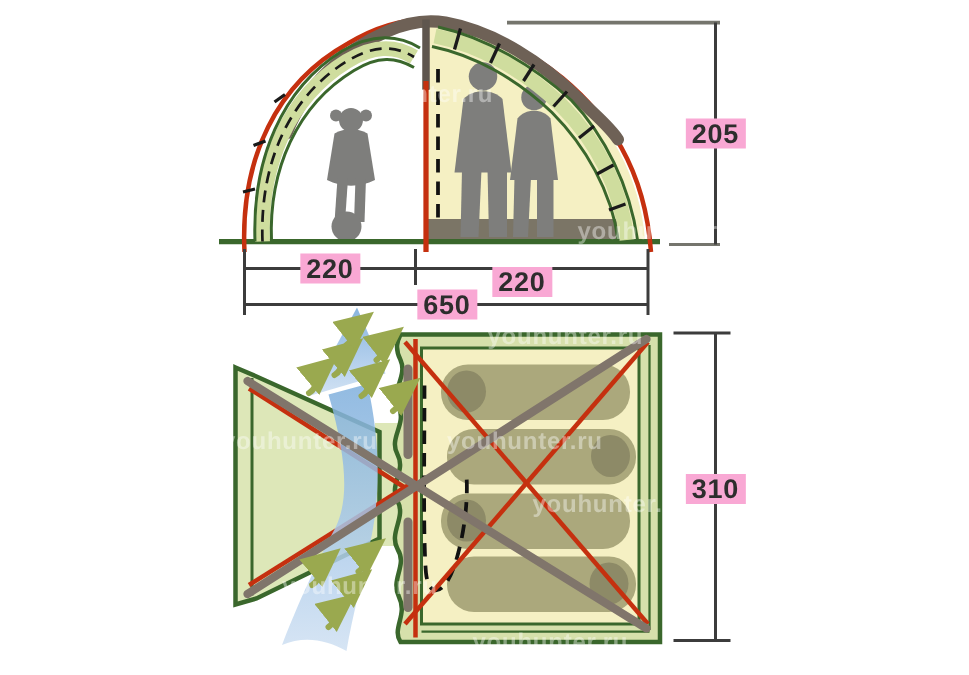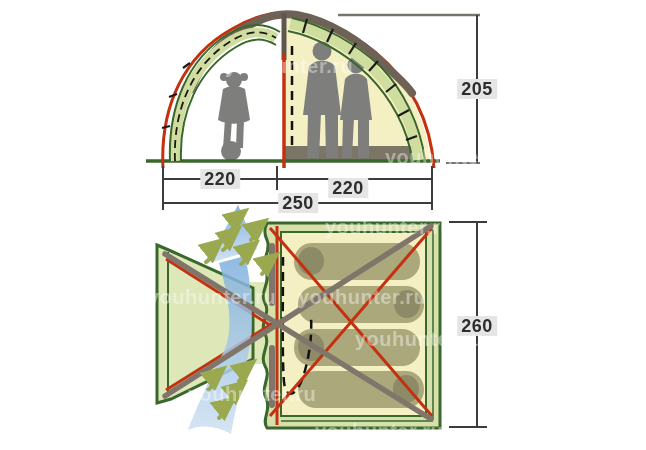--- a/index.html
+++ b/index.html
@@ -28,26 +28,26 @@
   .w15{stroke-width:1.5;}
   .fill-yellow{fill:#f5f0c3;}
   .fill-floor{fill:#7b7566;}
   .fill-sil{fill:#7e7e7c;}
   .fill-pale{fill:#dde7b8;}
   .fill-fly{fill:#d6e0ab;}
   .fill-bag{fill:#aba87c;}
   .fill-baghead{fill:#8d8a67;}
   .dim-label{
     position:absolute;transform:translate(-50%,-50%);
-    background:#e5e5e5;padding:0 4px;
+    background:#f9a8d4;padding:0 4px;
     font-size:18px;font-weight:bold;color:#2d2d2d;letter-spacing:0.5px;
     line-height:20px;white-space:nowrap;
   }
   .wm{
-    position:absolute;color:#ffffff;opacity:0.40;font-size:20px;font-weight:bold;
+    position:absolute;color:#ffffff;opacity:0.40;font-size:16px;font-weight:bold;
     pointer-events:none;white-space:nowrap;letter-spacing:0.5px;
   }
 </style>
 </head>
 <body>
 
 <div class="stage">
 
   <svg width="646" height="450" viewBox="0 0 646 450">
     <defs>
@@ -186,22 +186,22 @@
 
       <line class="ln st-dim" x1="449" y1="222" x2="487" y2="222"></line>
       <line class="ln st-dim" x1="449" y1="427" x2="487" y2="427"></line>
       <line class="ln st-dim" x1="477" y1="222" x2="477" y2="427"></line>
     </g>
   </svg>
 
   <div class="dim-label" style="left:477px;top:89px;">205</div>
   <div class="dim-label" style="left:220px;top:179px;">220</div>
   <div class="dim-label" style="left:348px;top:188px;">220</div>
-  <div class="dim-label" style="left:298px;top:203px;">250</div>
-  <div class="dim-label" style="left:477px;top:326px;">260</div>
+  <div class="dim-label" style="left:298px;top:203px;">650</div>
+  <div class="dim-label" style="left:477px;top:326px;">310</div>
 
   <div id="watermarks">
       <span class="wm" style="left: 225px; top: 55px;">youhunter.ru</span>
       <span class="wm" style="left: 385px; top: 146px;">youhunter.ru</span>
       <span class="wm" style="left: 325px; top: 216px;">youhunter.ru</span>
       <span class="wm" style="left: 148px; top: 286px;">youhunter.ru</span>
       <span class="wm" style="left: 298px; top: 286px;">youhunter.ru</span>
       <span class="wm" style="left: 355px; top: 328px;">youhunter.ru</span>
       <span class="wm" style="left: 188px; top: 383px;">youhunter.ru</span>
       <span class="wm" style="left: 315px; top: 420px;">youhunter.ru</span>

